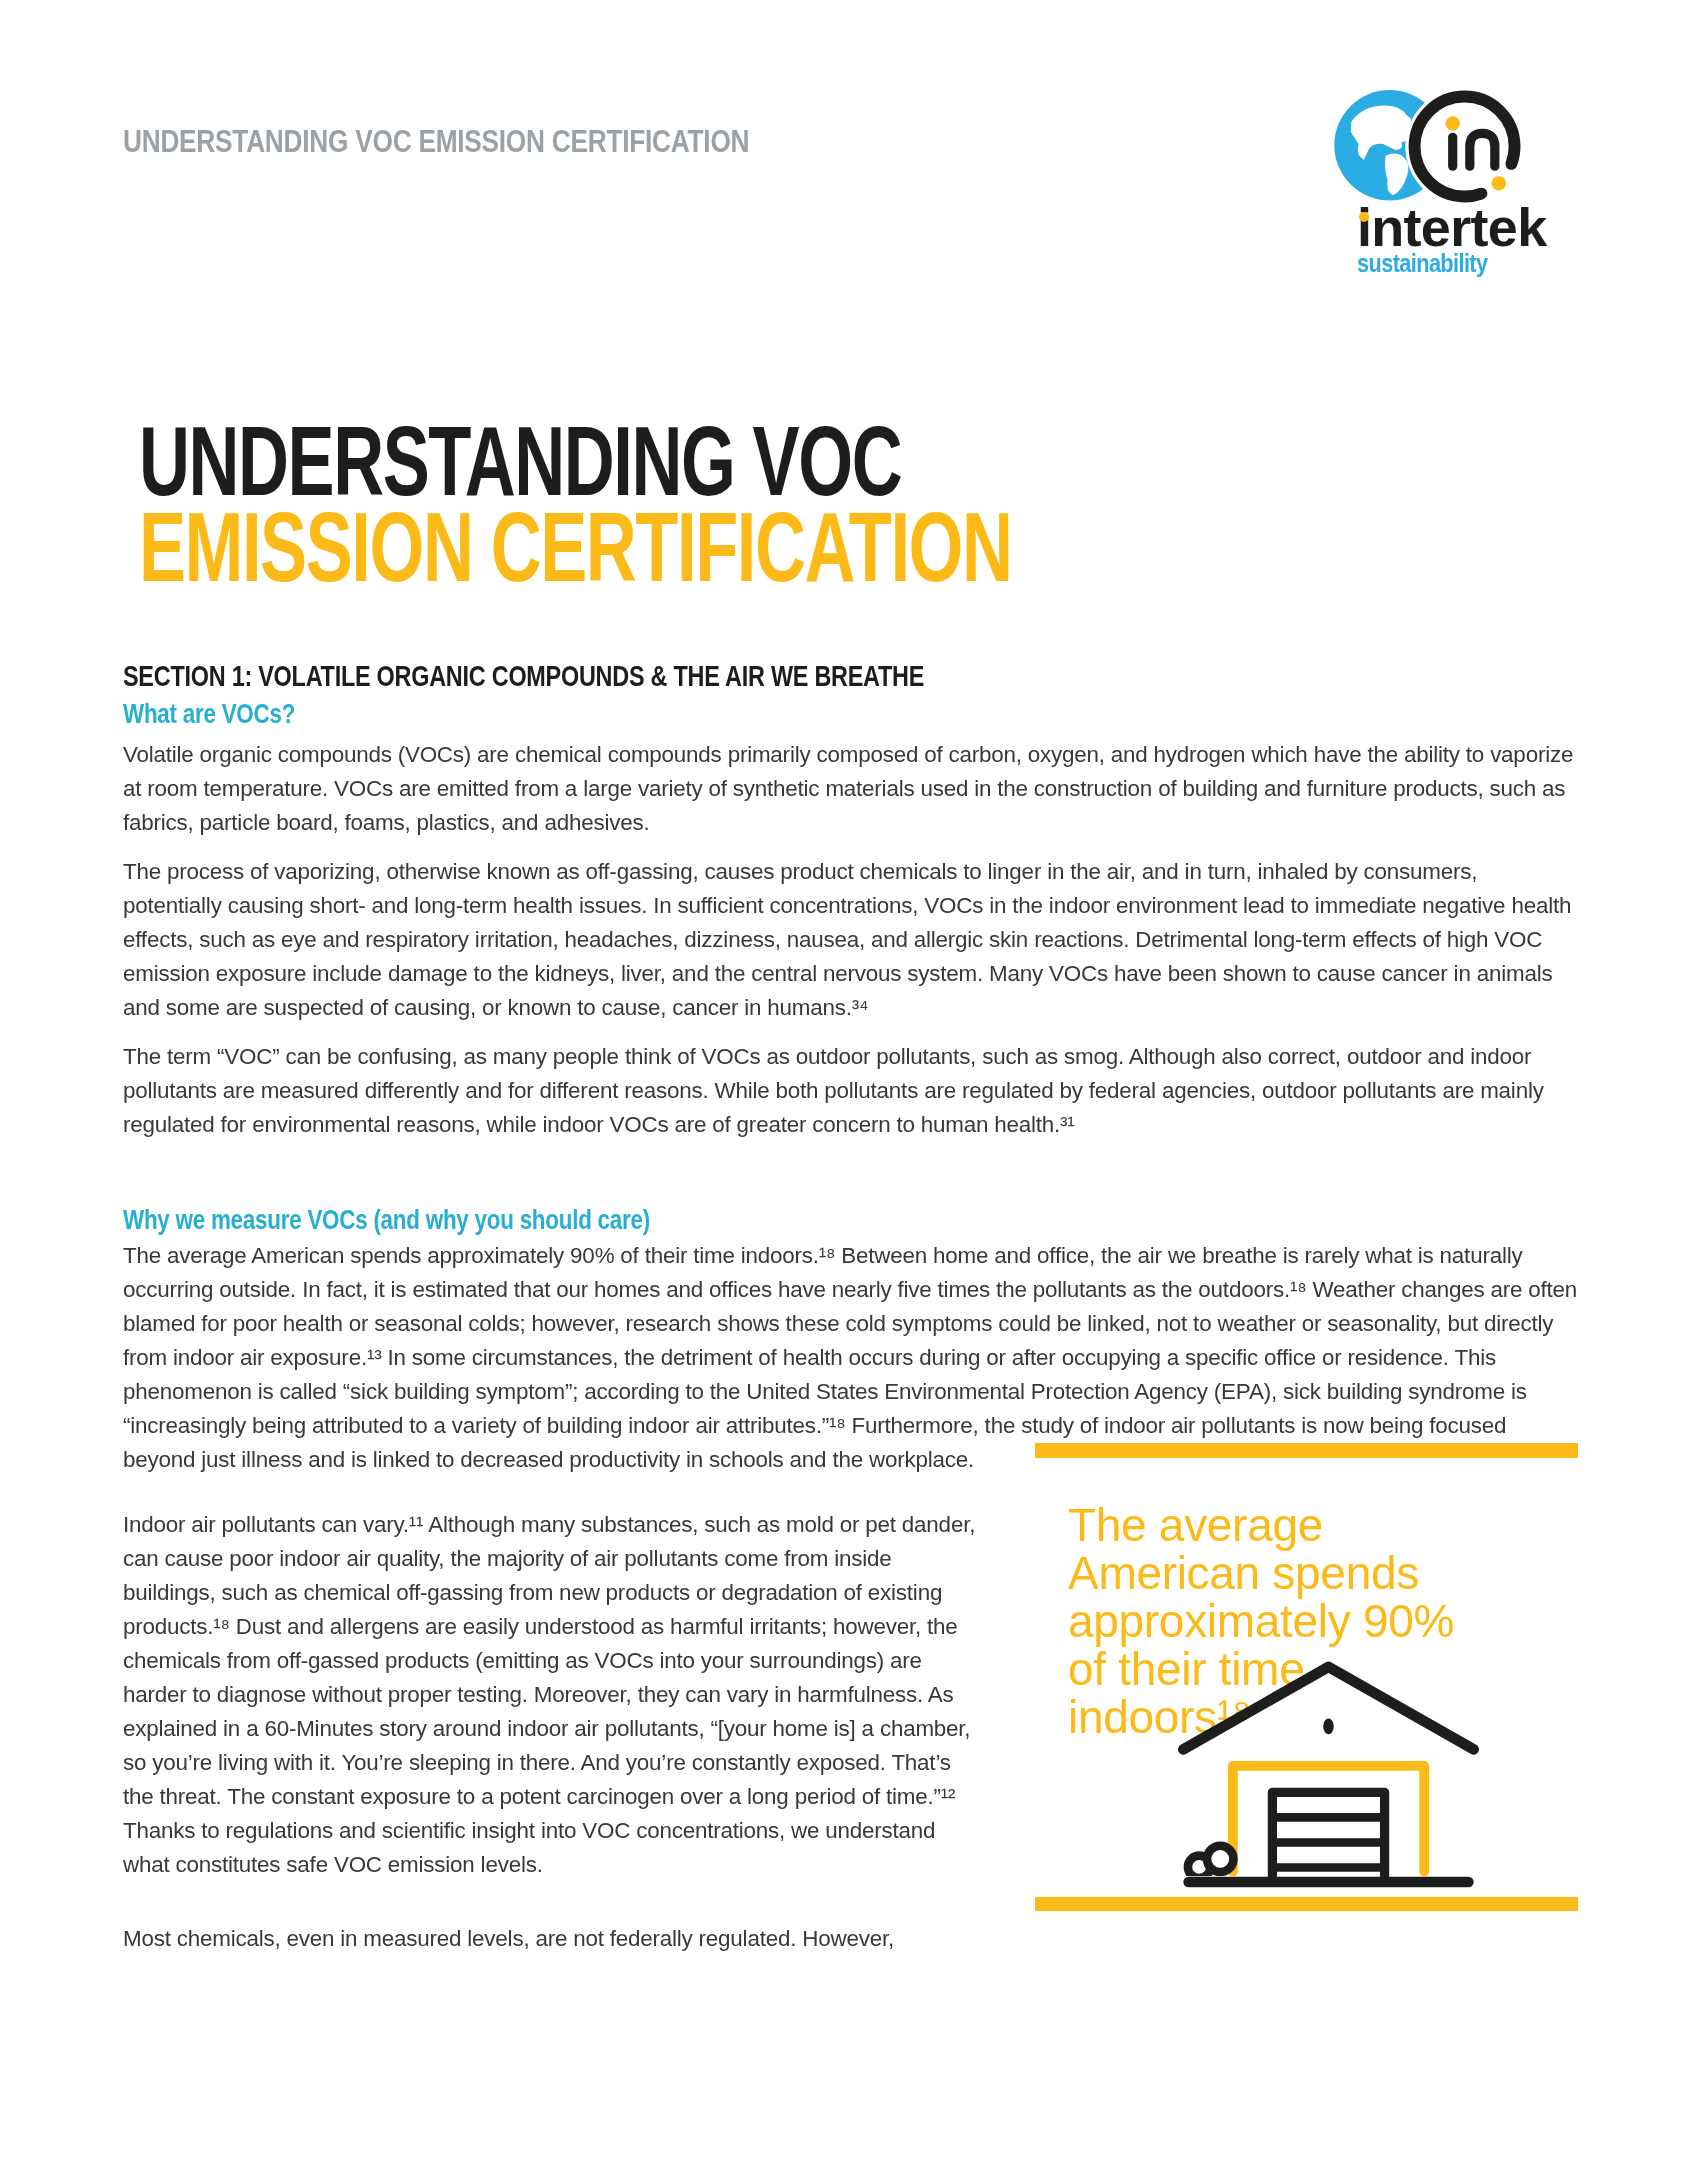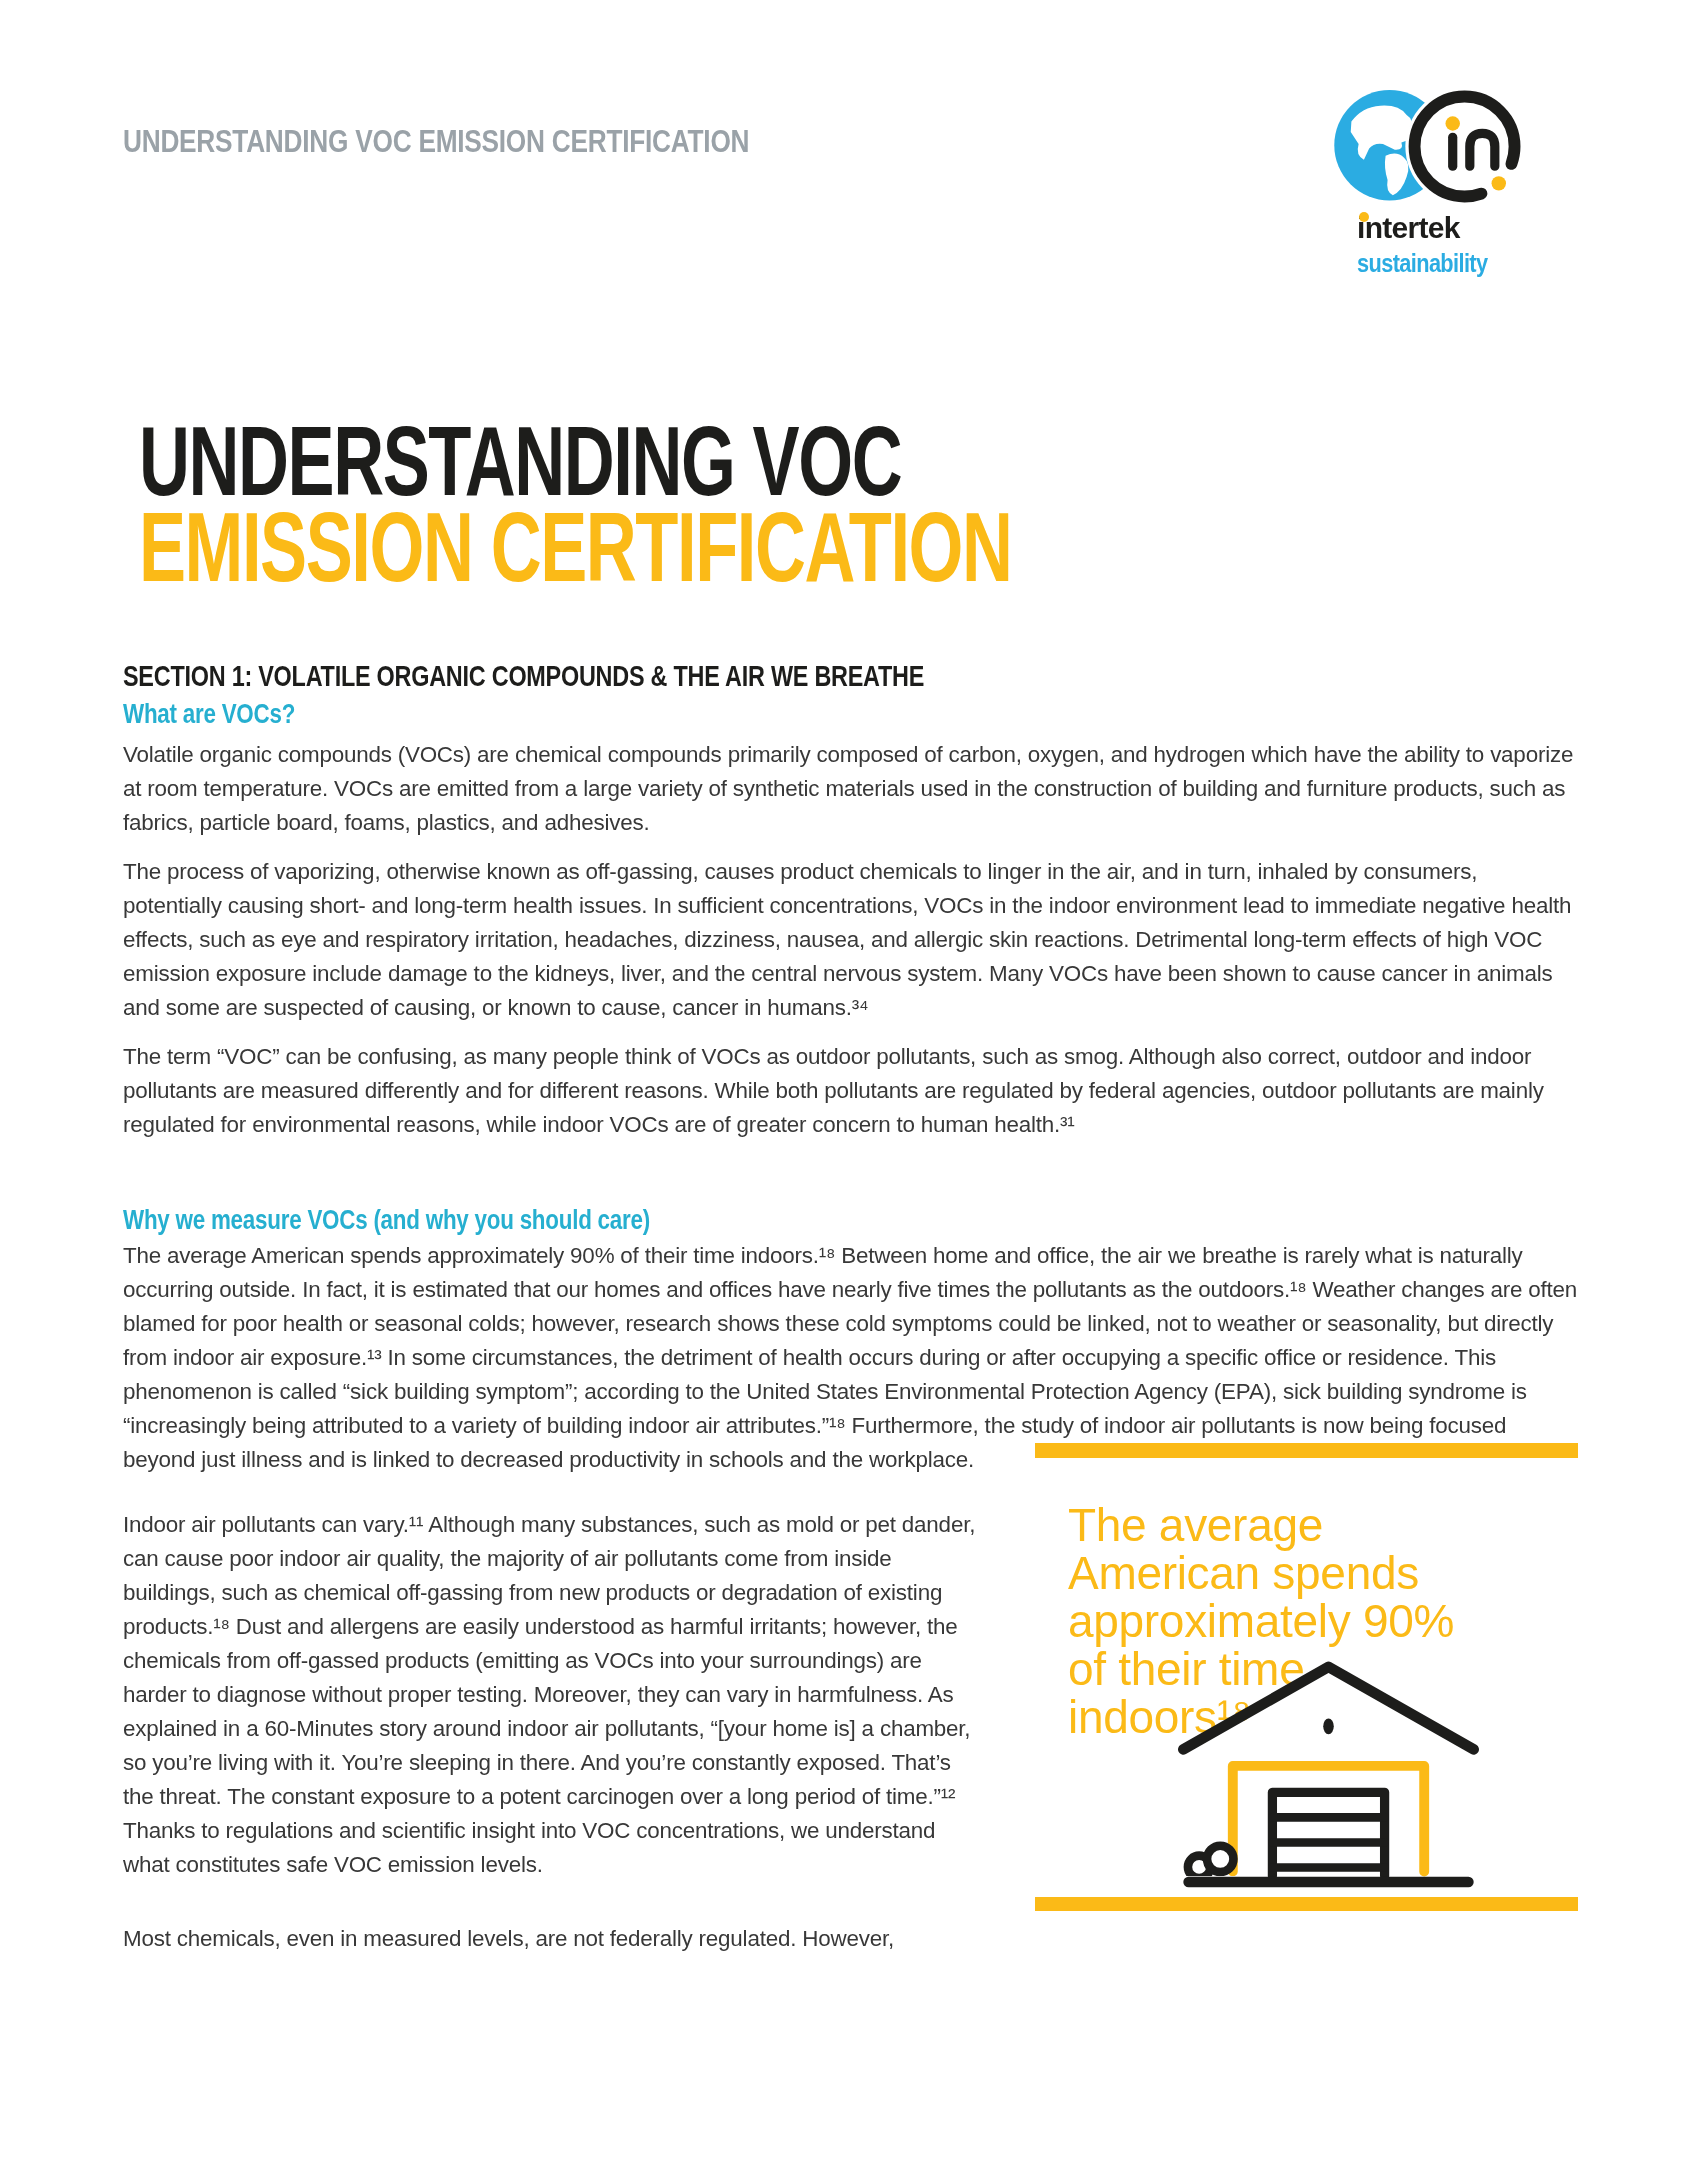--- a/index.html
+++ b/index.html
@@ -11,21 +11,21 @@
   .running-header{
     position:absolute;left:123px;top:123px;
     font-size:32px;font-weight:bold;letter-spacing:-0.3px;color:#9aa2a8;
     transform:scaleX(0.82);transform-origin:left top;white-space:nowrap;
   }
   
   .logo{position:absolute;left:1329px;top:86px;width:211px;}
   .logo svg{display:block;}
   .brand-word{
     position:relative;margin-left:28px;margin-top:-4px;
-    font-size:30px;line-height:41px;font-weight:bold;letter-spacing:-0.7px;color:#1d1d1b;
+    font-size:54px;line-height:41px;font-weight:bold;letter-spacing:-0.7px;color:#1d1d1b;
     width:158px;
   }
   .brand-word .idot{
     position:absolute;left:2px;top:4.6px;width:10px;height:10px;border-radius:50%;
     background:#fbba17;
   }
   .brand-sub{
     margin-left:28px;margin-top:1.3px;
     font-size:25px;font-weight:bold;letter-spacing:-0.7px;color:#2bace2;
     transform:scaleX(0.87);transform-origin:left top;white-space:nowrap;

